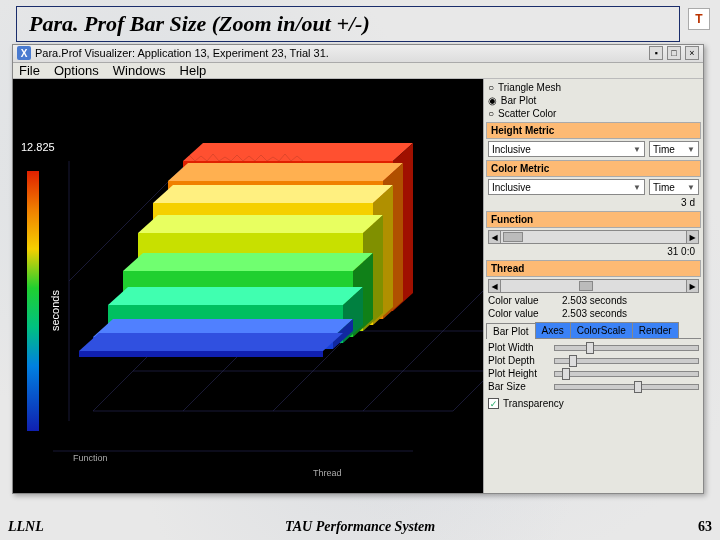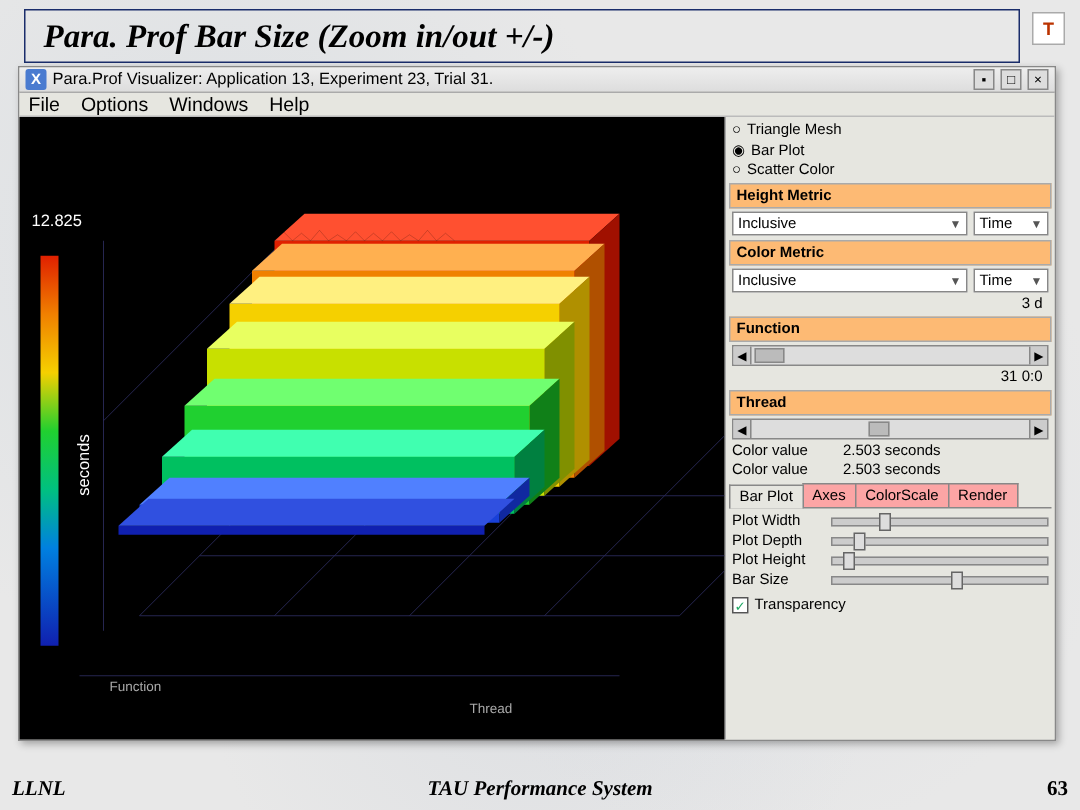--- a/index.html
+++ b/index.html
@@ -71,21 +71,21 @@
   }
   .combo::after{content:"▼";position:absolute;right:3px;font-size:8px;color:#555}
   .hscroll {
     height:14px; border:1px solid #888; background:#ddd; flex:1;
     display:flex; align-items:center; position:relative;
   }
   .hscroll .ar{width:12px;height:100%;background:#ccc;border-right:1px solid #888;display:flex;align-items:center;justify-content:center;font-size:8px}
   .hscroll .ar.r{border-right:none;border-left:1px solid #888}
   .hscroll .thumb{position:absolute;height:10px;background:#bbb;border:1px solid #888;top:1px}
   .tabs{display:flex;gap:0;margin:2px 0;border-bottom:1px solid #888}
-  .tabs .tab{padding:2px 6px;border:1px solid #888;border-bottom:none;background:#fca5a5;font-size:10px;margin-right:-1px}
+  .tabs .tab{padding:2px 6px;border:1px solid #888;border-bottom:none;background:#3b82f6;font-size:10px;margin-right:-1px}
   .tabs .tab.active{background:#e6e6e0;position:relative;top:1px}
   .slider{flex:1;height:6px;background:#ccc;border:1px solid #888;position:relative}
   .slider .knob{position:absolute;width:8px;height:12px;background:#ddd;border:1px solid #666;top:-4px}
   .kv{display:flex;padding:1px 2px;gap:4px;align-items:center}
   .kv .k{width:70px}
   .chk{width:11px;height:11px;border:1px solid #555;background:#fff;display:inline-flex;align-items:center;justify-content:center;font-size:9px;color:#2a6}
   .footer {
     position:absolute; bottom:4px; left:0; right:0; height:18px;
     display:flex; align-items:center; justify-content:center;
     font-family:"Times New Roman",serif; font-style:italic; font-weight:bold;

